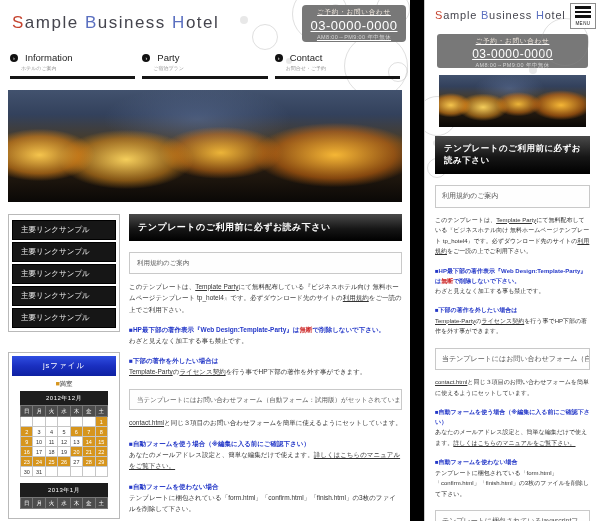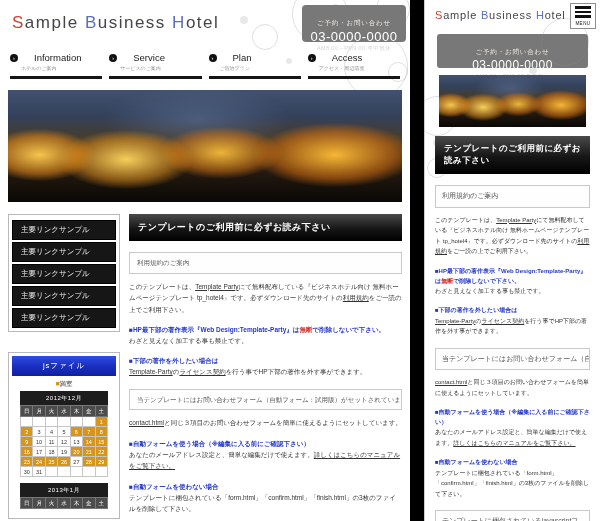--- a/index.html
+++ b/index.html
@@ -14,30 +14,30 @@
 
   
   .swirl { position:absolute; border:1px solid rgba(140,140,140,.28); border-radius:50%; z-index:0; }
   .dot { position:absolute; background:rgba(150,150,150,.22); border-radius:50%; z-index:0; }
 
   
   .d-header { position:relative; height:46px; z-index:1; }
   .logo { position:absolute; left:12px; top:13px; font-size:17px; letter-spacing:1.5px; color:#45454e; z-index:2; }
   .logo-m { position:absolute; left:10px; top:9px; font-size:11px; letter-spacing:.8px; color:#45454e; z-index:2; }
 
-  .phonebox { background:#787878; border-radius:4px; color:#fff; text-align:center; padding-top:14px; z-index:2; }
+  .phonebox { background:#787878; border-radius:4px; color:#fff; text-align:center; padding-top:3px; z-index:2;text-decoration:underline; }
   .d-phone { position:absolute; right:4px; top:5px; width:104px; height:37px; }
   .phone-l1 { font-size:6.5px; color:#f2e9df; letter-spacing:.8px; }
   .phone-num { font-size:13px; letter-spacing:.5px; margin-top:1px; }
   .phone-l2 { font-size:5.5px; color:#d5d5d5; margin-top:1px; letter-spacing:.4px; }
 
   
   .nav-d { display:flex; gap:7px; padding:4px 10px 0; position:relative; z-index:1; }
   .nav-item { flex:1; border-bottom:3px solid #151515; padding:2px 0 5px; cursor:pointer; }
-  .nav-row { display:flex; align-items:center; gap:16px; }
+  .nav-row { display:flex; align-items:center; gap:7px; }
   .bullet { width:8px; height:8px; border-radius:50%; background:#111; color:#fff; font-size:5.5px; line-height:8px; text-align:center; flex:none; }
   .nav-label { font-size:9.5px; color:#222; }
   .nav-sub { font-size:5px; color:#949494; margin-left:11px; margin-top:2px; }
 
   
   .hero { position:relative; z-index:1; background:
     radial-gradient(ellipse 18% 30% at 8% 58%, rgba(255,205,80,.95), rgba(235,140,25,.55) 55%, rgba(120,60,10,0) 78%),
     radial-gradient(ellipse 22% 34% at 30% 62%, rgba(255,215,95,.95), rgba(235,150,30,.5) 55%, rgba(120,60,10,0) 78%),
     radial-gradient(ellipse 20% 30% at 54% 56%, rgba(255,195,60,.9), rgba(220,120,20,.5) 55%, rgba(120,60,10,0) 78%),
     radial-gradient(ellipse 26% 36% at 83% 58%, rgba(255,190,55,.95), rgba(215,110,15,.55) 58%, rgba(120,60,10,0) 80%),
@@ -115,37 +115,30 @@
         <div class="nav-item">
           <div class="nav-row">
             <span class="bullet">›</span>
             <span class="nav-label">Information</span>
           </div>
           <div class="nav-sub">ホテルのご案内</div>
         </div>
         <div class="nav-item">
           <div class="nav-row">
             <span class="bullet">›</span>
-            <span class="nav-label">Service</span>
-          </div>
-          <div class="nav-sub">サービスのご案内</div>
+            <span class="nav-label">Party</span>
+          </div>
+          <div class="nav-sub">ご宿泊プラン</div>
         </div>
         <div class="nav-item">
           <div class="nav-row">
             <span class="bullet">›</span>
-            <span class="nav-label">Plan</span>
-          </div>
-          <div class="nav-sub">ご宿泊プラン</div>
-        </div>
-        <div class="nav-item">
-          <div class="nav-row">
-            <span class="bullet">›</span>
-            <span class="nav-label">Access</span>
-          </div>
-          <div class="nav-sub">アクセス・周辺環境</div>
+            <span class="nav-label">Contact</span>
+          </div>
+          <div class="nav-sub">お問合せ・ご予約</div>
         </div>
       </nav>
 
     <div class="hero d-hero"></div>
 
     <div class="cols">
       <aside class="sidebar">
         <div class="sbox">
           <div id="submenu-items">
               <div class="submenu-item">主要リンクサンプル</div>

